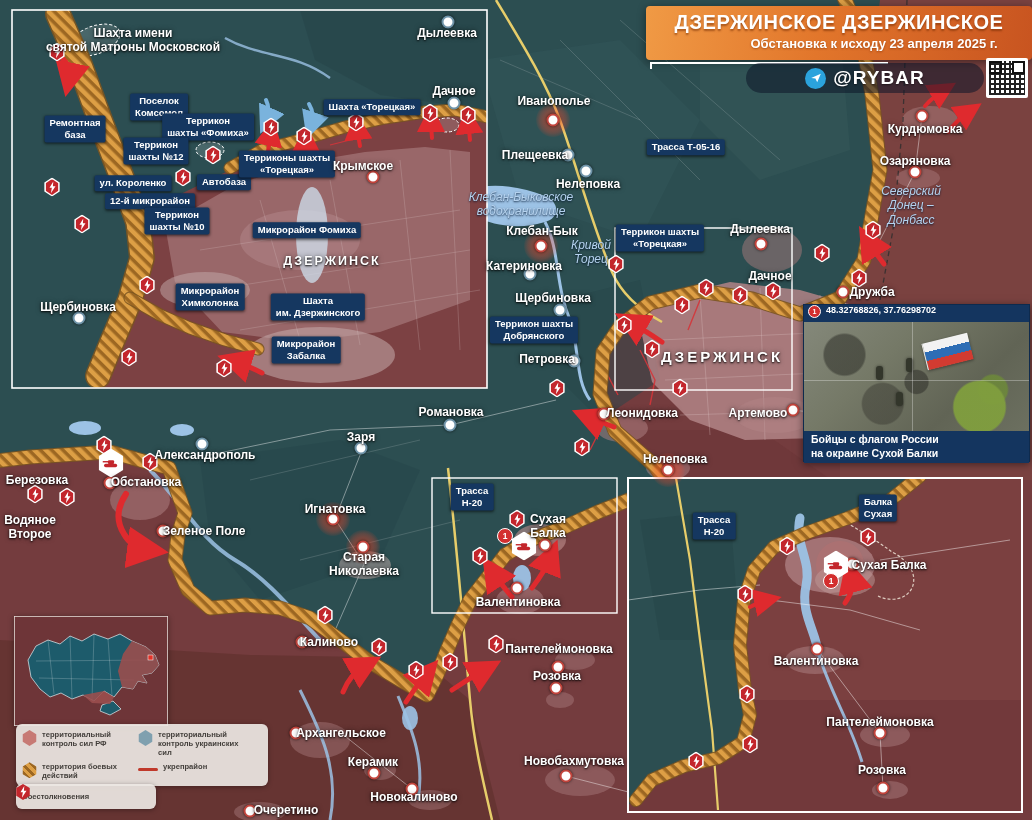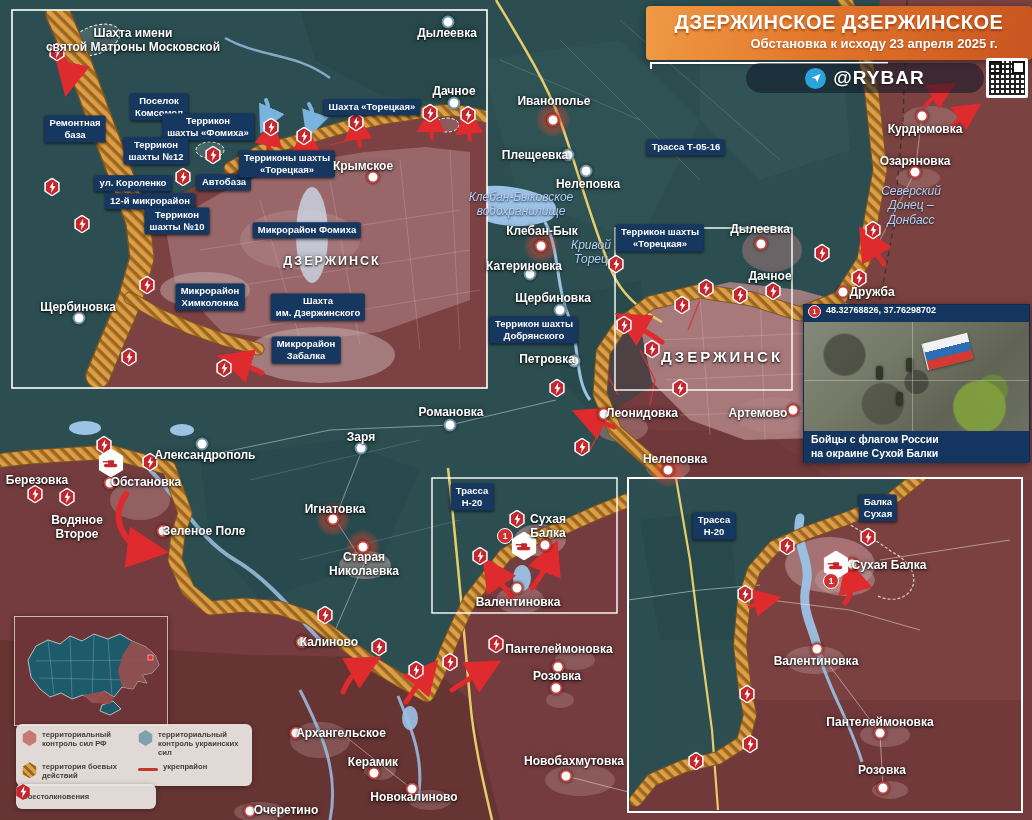--- a/index.html
+++ b/index.html
@@ -73,21 +73,21 @@
       linear-gradient(135deg,#84887a 0%,#757967 35%,#616455 70%,#6c7060 100%)}
   .photo .flag{position:absolute;left:120px;top:16px;width:46px;height:27px;transform:rotate(-14deg);
       border-left:1px solid #e8e8e8;box-shadow:0 1px 3px rgba(0,0,0,.4);
       background:linear-gradient(180deg,#f2f2f2 0 33%,#2d6db5 33% 66%,#d23b31 66% 100%)}
   .photo .sold{position:absolute;width:7px;height:14px;border-radius:3px;background:#33362b;box-shadow:0 0 3px rgba(0,0,0,.5)}
   .photo .ch{position:absolute;background:rgba(255,255,255,.3)}
   #photo-box .cap{height:30px;background:#14355f;color:#fff;font-size:10.5px;font-weight:700;
       line-height:1.3;padding:2px 0 0 7px;white-space:pre-line}
   
   #legend{position:absolute;left:16px;top:724px;width:224px;z-index:40;
-          background:rgba(236,231,227,.92);border-radius:6px;padding:6px 6px 5px 6px;
+          background:rgba(236,231,227,.92);border-radius:6px;padding:6px 22px 5px 6px;
           box-shadow:0 1px 5px rgba(0,0,0,.35)}
   #legend-grid{display:grid;grid-template-columns:1fr 1fr;gap:5px 8px}
   .leg-item{display:flex;gap:5px;align-items:flex-start}
   .leg-label{font-size:7.6px;color:#44403c;font-weight:700;line-height:1.2}
   .sw{width:15px;height:16px;flex:0 0 auto;clip-path:polygon(50% 0,95% 26%,95% 74%,50% 100%,5% 74%,5% 26%)}
   .sw.rf{background:#c77a74}
   .sw.ua{background:#7fa0af}
   .sw.combat{background:repeating-linear-gradient(45deg,#dd9f45 0 3px,#9c6722 3px 6px)}
   .sw.line{clip-path:none;width:20px;height:3px;background:#c0392b;margin-top:6px;border-radius:2px}
   .sw.clash{background:#c3262c;display:flex;align-items:center;justify-content:center}
@@ -304,21 +304,21 @@
 Донец –
 Донбасс</div>
       <div class="lbl" style="left: 642px; top: 413px;">Леонидовка</div>
       <div class="lbl" style="left: 758px; top: 413px;">Артемово</div>
       <div class="lbl" style="left: 675px; top: 459px;">Нелеповка</div>
       <div class="lbl" style="left: 451px; top: 412px;">Романовка</div>
       <div class="lbl" style="left: 361px; top: 437px;">Заря</div>
       <div class="lbl" style="left: 205px; top: 455px;">Александрополь</div>
       <div class="lbl" style="left: 146px; top: 482px;">Обстановка</div>
       <div class="lbl" style="left: 37px; top: 480px;">Березовка</div>
-      <div class="lbl" style="left: 30px; top: 527px; margin-left: 47px;">Водяное
+      <div class="lbl" style="left: 30px; top: 527px;">Водяное
 Второе</div>
       <div class="lbl" style="left: 204px; top: 531px;">Зеленое Поле</div>
       <div class="lbl" style="left: 335px; top: 509px;">Игнатовка</div>
       <div class="lbl" style="left: 364px; top: 564px;">Старая
 Николаевка</div>
       <div class="lbl" style="left: 329px; top: 642px;">Калиново</div>
       <div class="lbl b" style="left: 472px; top: 497px;">Трасса
 Н-20</div>
       <div class="lbl" style="left: 548px; top: 526px;">Сухая
 Балка</div>

